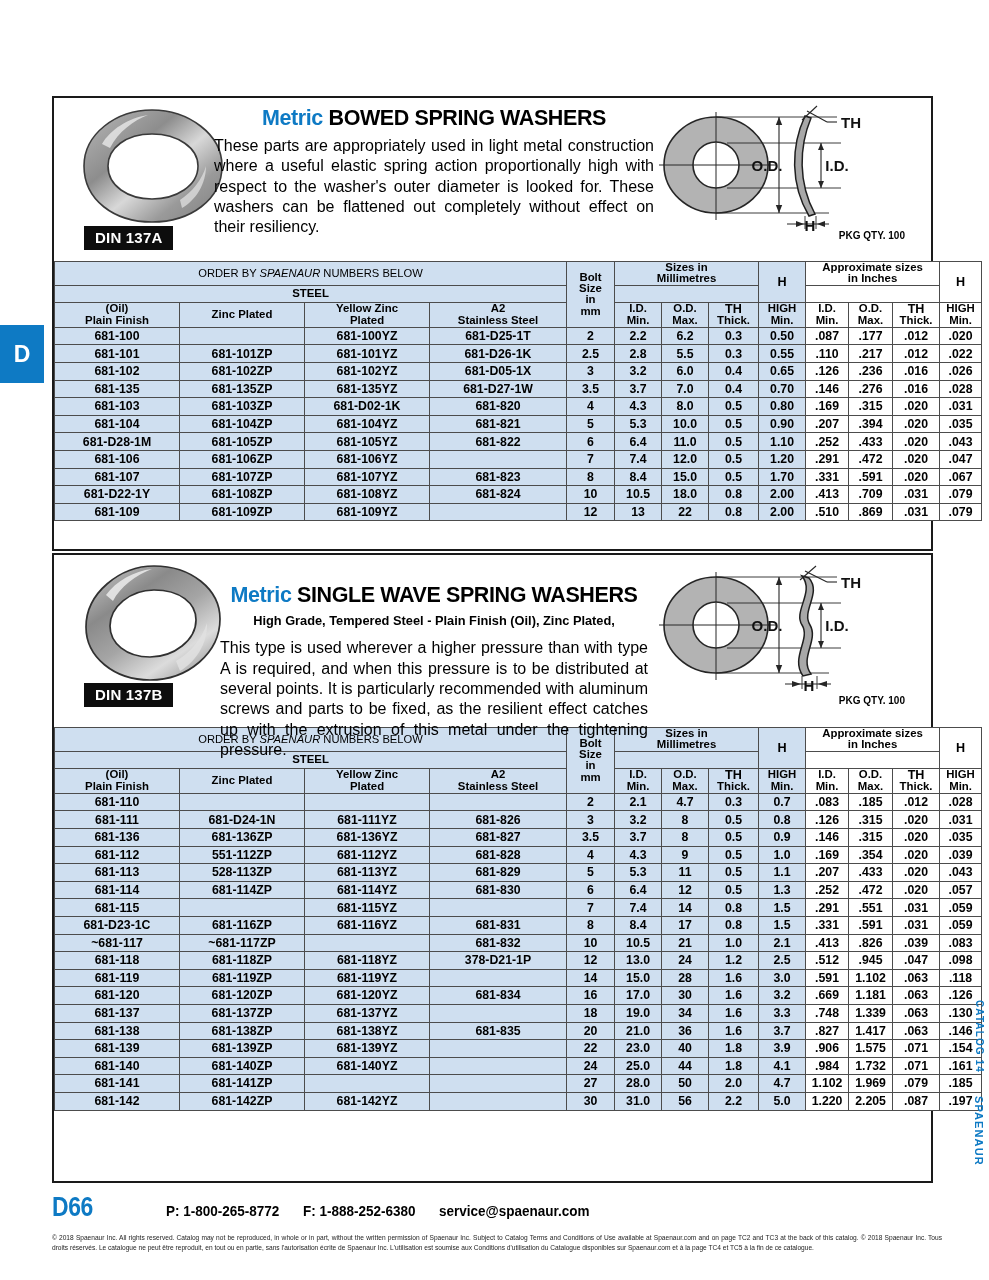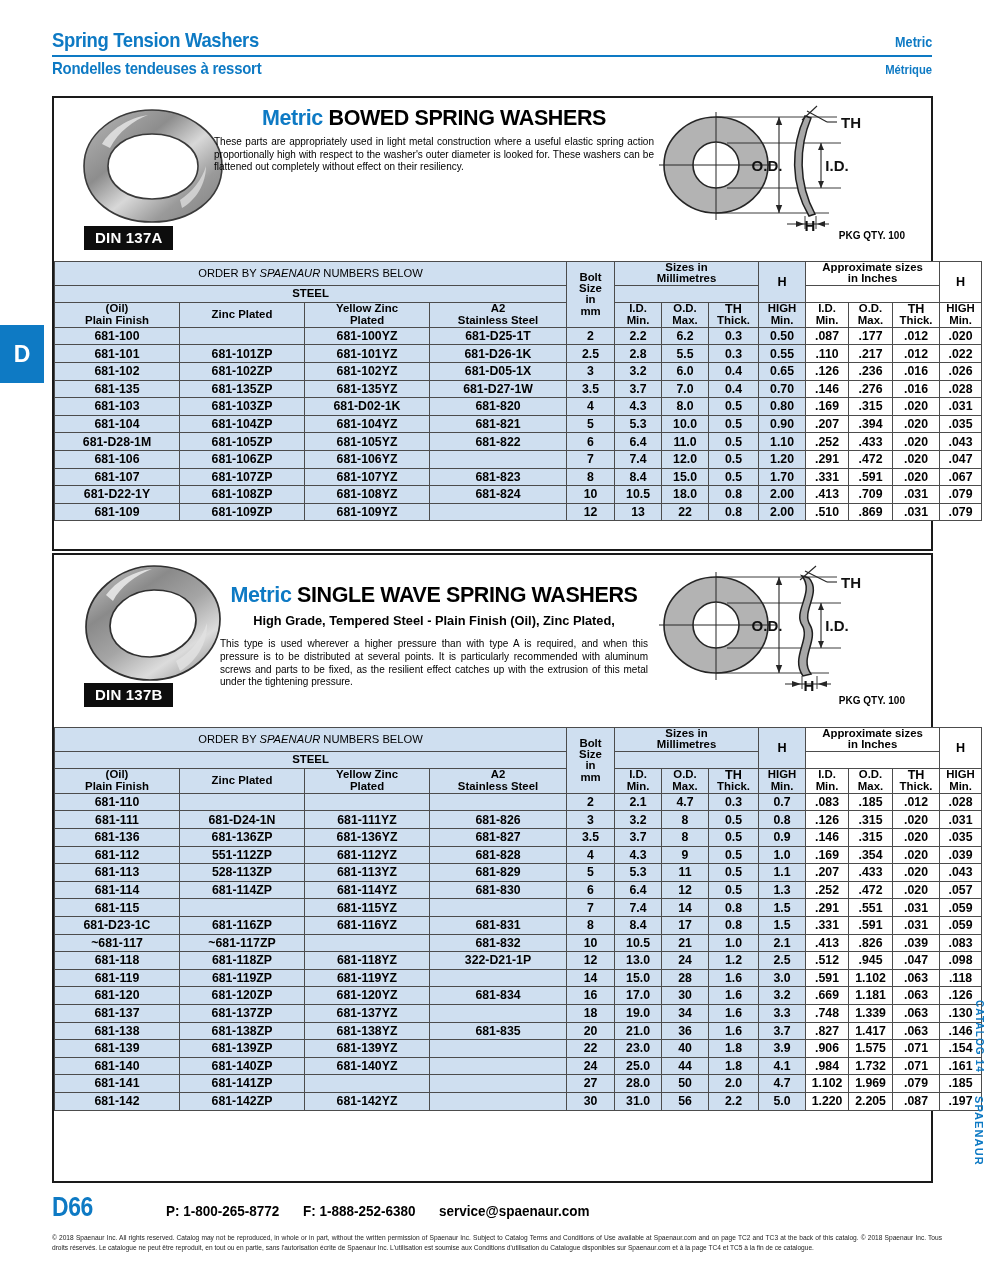--- a/index.html
+++ b/index.html
@@ -53,21 +53,21 @@
     position: absolute; left: 30px; top: 128px;
     background: #0d0d0d; color: #fff; font-weight: bold;
     font-size: 15px; padding: 3px 11px 4px 11px; letter-spacing: 0.2px;
   }
 
   
   .tblock { position: absolute; left: 160px; top: 8px; width: 440px; text-align: center; }
   .t-main { font-size: 21.5px; font-weight: bold; letter-spacing: -0.4px; }
   .t-main .metric { color: #0e7ac4; }
   .t-sub { font-size: 12.8px; font-weight: bold; line-height: 1.28; margin-top: 5px; }
-  .t-body { font-size: 10px; line-height: 1.27; text-align: justify; margin-top: 5px; }
+  .t-body { font-size: 16px; line-height: 1.27; text-align: justify; margin-top: 5px; }
   .tblock2 .t-body { margin-top: 9px; padding: 0 6px; }
   .tblock2 { top: 28px; }
 
   
   .diag { position: absolute; right: 4px; top: 4px; width: 268px; height: 152px; }
   .pkg { position: absolute; right: 26px; top: 132px; font-size: 10px; font-weight: bold; }
   .pkg2 { top: 140px; }
 
   
   table.spec {
@@ -109,31 +109,20 @@
     font-weight: bold; color: #0e7ac4; letter-spacing: 1.1px;
   }
   .vert-cat { right: 4px; top: 1000px; font-size: 10px; }
   .vert-sp  { right: 4px; top: 1096px; font-size: 11px; }
 </style>
 </head>
 <body>
 
 <div class="page">
 
-  <div class="hdr">
-    <div class="hdr-row">
-      <div class="hdr-title">Spring Tension Washers</div>
-      <div class="hdr-right">Metric</div>
-    </div>
-    <div class="hdr-rule"></div>
-    <div class="hdr-row">
-      <div class="hdr-sub">Rondelles tendeuses à ressort</div>
-      <div class="hdr-sub-right">Métrique</div>
-    </div>
-  </div>
 
   <div class="dtab">D</div>
 
   <div class="sect sect1">
 
     <div class="intro">
 
       <div class="washer">
         <svg width="152" height="124" viewBox="0 0 152 124">
           <defs>
@@ -665,21 +654,21 @@
             <td>2.1</td>
             <td class="inch">.413</td>
             <td class="inch">.826</td>
             <td class="inch">.039</td>
             <td class="inch">.083</td>
           </tr>
           <tr class="drow">
             <td>681-118</td>
             <td>681-118ZP</td>
             <td>681-118YZ</td>
-            <td>322-D21-1P</td>
+            <td>378-D21-1P</td>
             <td>12</td>
             <td>13.0</td>
             <td>24</td>
             <td>1.2</td>
             <td>2.5</td>
             <td class="inch">.512</td>
             <td class="inch">.945</td>
             <td class="inch">.047</td>
             <td class="inch">.098</td>
           </tr>

